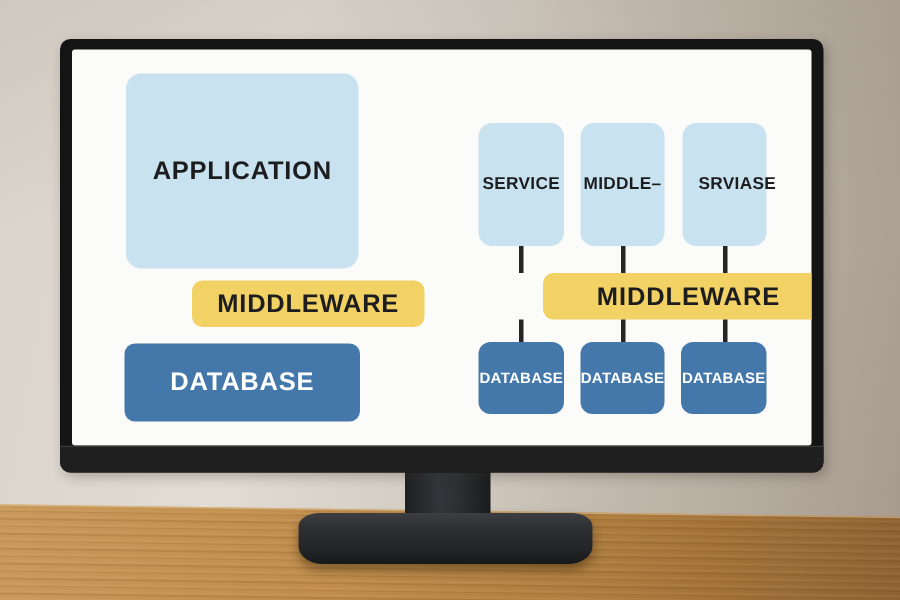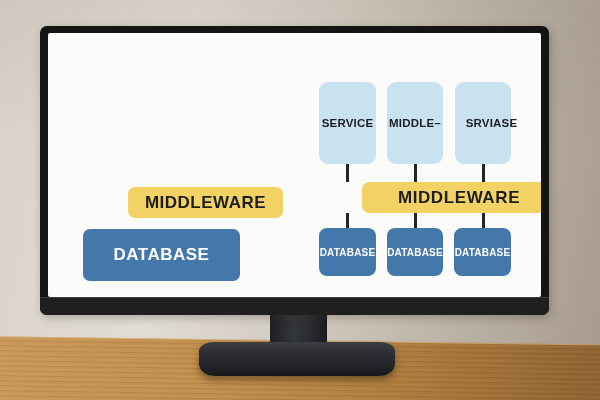--- a/index.html
+++ b/index.html
@@ -91,20 +91,23 @@
   <div class="wall-shade"></div>
   <div class="desk"></div>
 
   <div class="stand-neck"></div>
   <div class="stand-base"></div>
 
   <div class="monitor">
     <div class="screen">
       <div class="diagram">
 
+        <div class="dbox light app-box">
+          <span>APPLICATION</span>
+        </div>
         <div class="dbox yellow mw-left">
           <span>MIDDLEWARE</span>
         </div>
         <div class="dbox blue db-left">
           <span>DATABASE</span>
         </div>
 
         <div class="dbox light svc svc-2">
           <span>MIDDLE–</span>
         </div>

